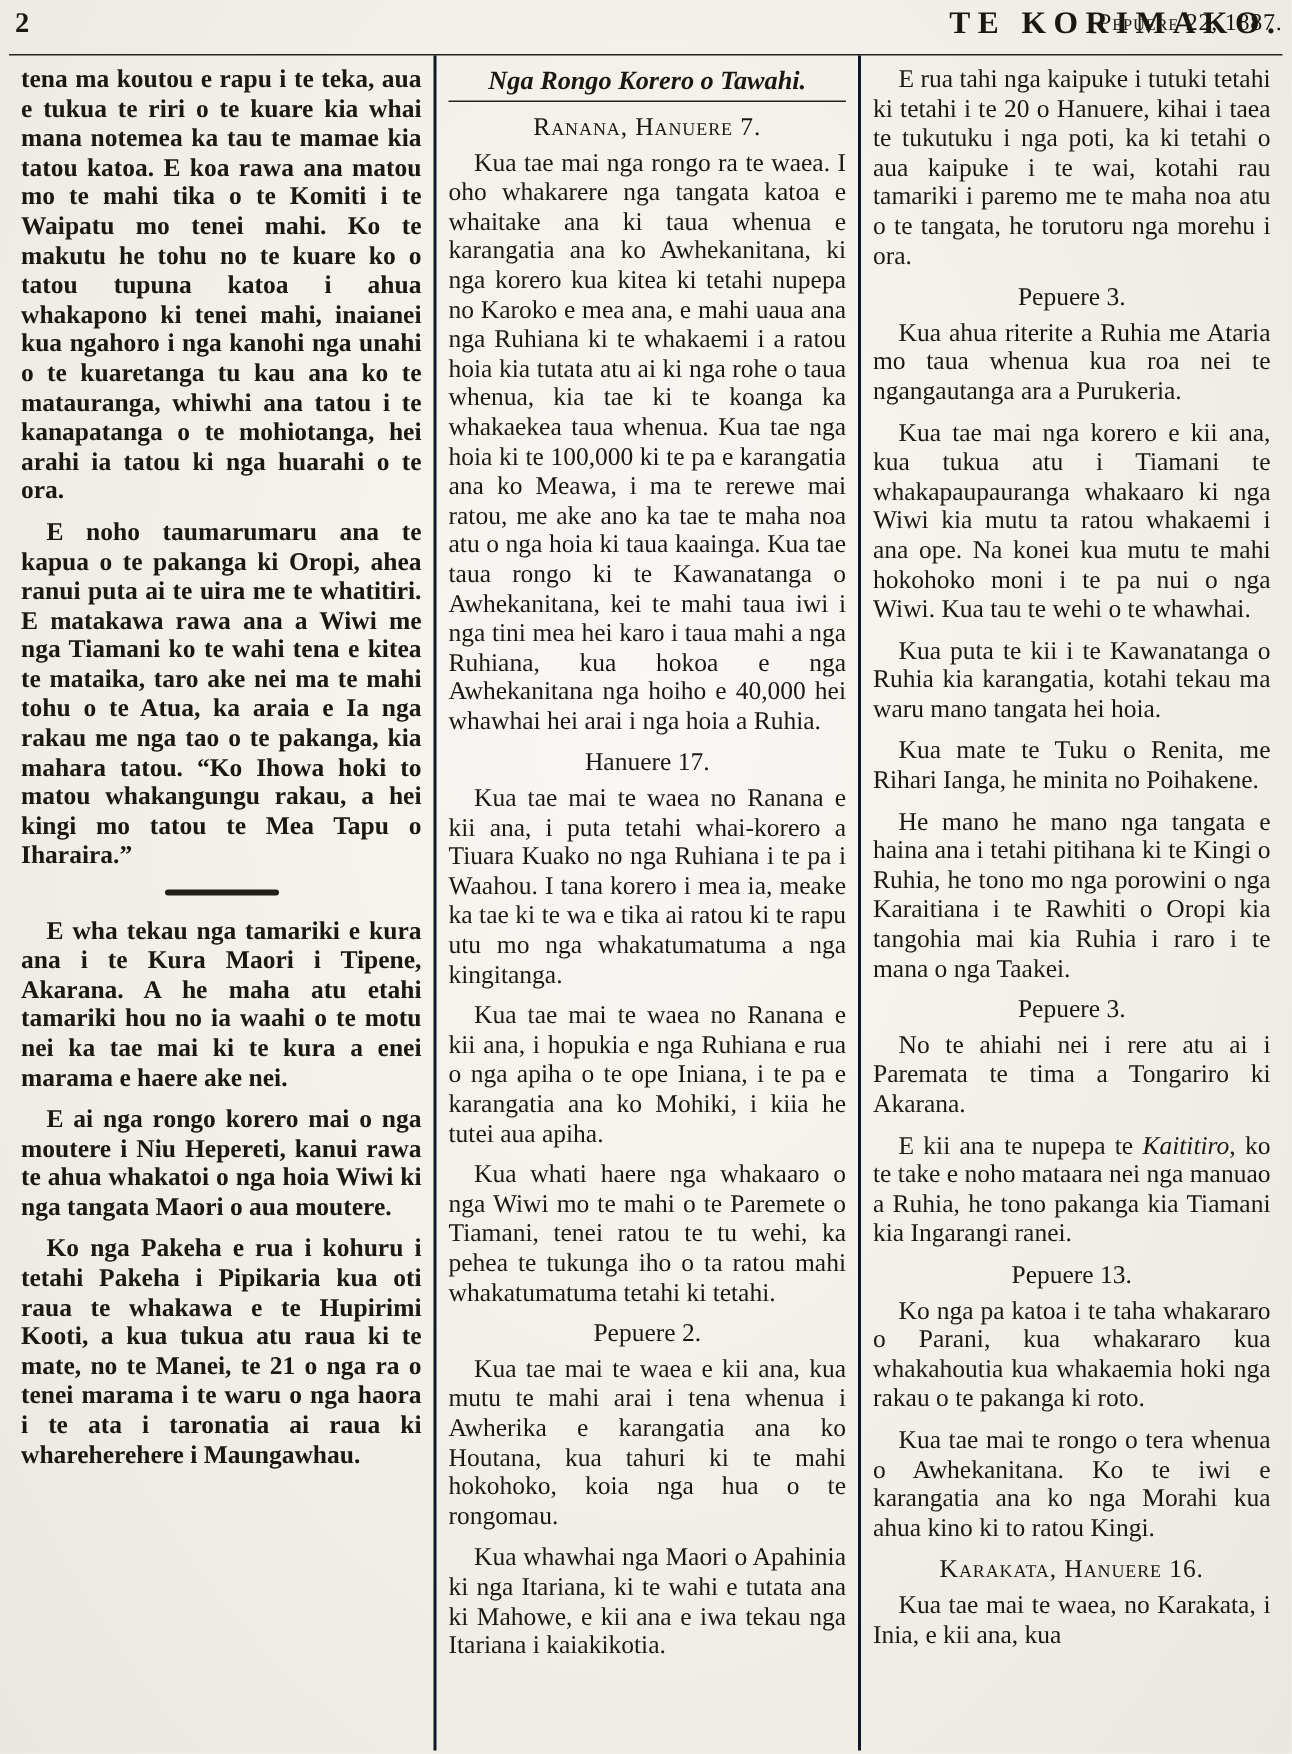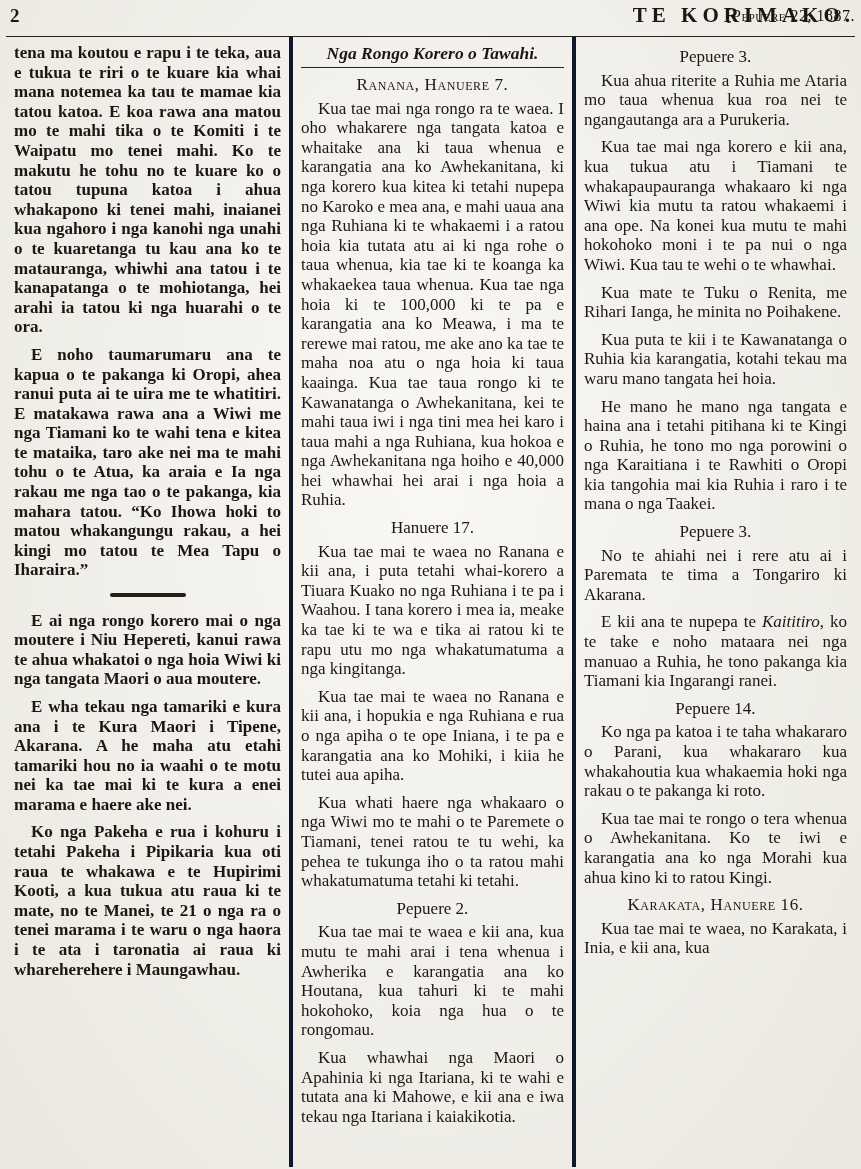--- a/index.html
+++ b/index.html
@@ -11,21 +11,21 @@
     color:#1b1712;
     overflow:hidden;
   }
   .page{width:861px;height:1169px;box-sizing:border-box;padding:3px 6px 0 6px;}
   .masthead{position:relative;height:31px;}
   .pagenum{position:absolute;left:4px;top:2px;font-weight:bold;font-size:19px;}
   .title{margin:0;text-align:right;font-size:21px;font-weight:bold;letter-spacing:5px;}
   .date{position:absolute;right:0;top:4px;font-size:16px;font-variant:small-caps;letter-spacing:0.5px;}
   .masthead-rule{border:none;border-top:1.5px solid #26221c;margin:2px 0 0 0;}
   .columns{display:grid;grid-template-columns:1fr 1fr 1fr;height:1130px;}
-  .col{box-sizing:border-box;padding:6px 8px 0 8px;border-left:4px solid #0f172a;overflow:hidden;}
+  .col{box-sizing:border-box;padding:6px 8px 0 8px;border-left:2px solid #0f172a;overflow:hidden;}
   .col:first-child{border-left:none;font-weight:bold;}
   .para{margin:0 0 8px 0;font-size:17px;line-height:19.6px;text-align:justify;text-indent:17px;}
   .para.noindent{text-indent:0;}
   .heading{text-align:center;font-size:17px;line-height:19.6px;margin:4px 0 4px 0;}
   .heading.smallcaps{font-variant:small-caps;letter-spacing:0.6px;}
   .col-header{font-weight:bold;font-style:italic;text-align:center;font-size:17.5px;margin:0;line-height:21px;}
   .col-header-rule{border:none;border-top:1px solid #26221c;margin:3px 0 7px 0;}
   .short-divider{width:76px;height:3.5px;background:#221e18;margin:13px auto 14px auto;border-radius:2px;}
   .inline-italic{font-style:italic;}
 </style>
@@ -40,50 +40,51 @@
     <span class="date">[Pepuere 22, 1887.</span>
   </header>
   <hr class="masthead-rule">
 
   <main class="columns">
 
     <section class="col">
       <p class="para noindent">tena ma koutou e rapu i te teka, aua e tukua te riri o te kuare kia whai mana notemea ka tau te mamae kia tatou katoa. E koa rawa ana matou mo te mahi tika o te Komiti i te Waipatu mo tenei mahi. Ko te makutu he tohu no te kuare ko o tatou tupuna katoa i ahua whakapono ki tenei mahi, inaianei kua ngahoro i nga kanohi nga unahi o te kuaretanga tu kau ana ko te matauranga, whiwhi ana tatou i te kanapatanga o te mohiotanga, hei arahi ia tatou ki nga huarahi o te ora.</p>
       <p class="para">E noho taumarumaru ana te kapua o te pakanga ki Oropi, ahea ranui puta ai te uira me te whatitiri. E matakawa rawa ana a Wiwi me nga Tiamani ko te wahi tena e kitea te mataika, taro ake nei ma te mahi tohu o te Atua, ka araia e Ia nga rakau me nga tao o te pakanga, kia mahara tatou. “Ko Ihowa hoki to matou whakangungu rakau, a hei kingi mo tatou te Mea Tapu o Iharaira.”</p>
       <div class="short-divider"></div>
+      <p class="para">E wha tekau nga tamariki e kura ana i te Kura Maori i Tipene, Akarana. A he maha atu etahi tamariki hou no ia waahi o te motu nei ka tae mai ki te kura a enei marama e haere ake nei.</p>
       <p class="para">E ai nga rongo korero mai o nga moutere i Niu Hepereti, kanui rawa te ahua whakatoi o nga hoia Wiwi ki nga tangata Maori o aua moutere.</p>
-      <p class="para">E wha tekau nga tamariki e kura ana i te Kura Maori i Tipene, Akarana. A he maha atu etahi tamariki hou no ia waahi o te motu nei ka tae mai ki te kura a enei marama e haere ake nei.</p>
       <p class="para">Ko nga Pakeha e rua i kohuru i tetahi Pakeha i Pipikaria kua oti raua te whakawa e te Hupirimi Kooti, a kua tukua atu raua ki te mate, no te Manei, te 21 o nga ra o tenei marama i te waru o nga haora i te ata i taronatia ai raua ki whareherehere i Maungawhau.</p>
     </section>
 
     <section class="col">
       <h2 class="col-header">Nga Rongo Korero o Tawahi.</h2>
       <hr class="col-header-rule">
       <div class="heading smallcaps">Ranana, Hanuere 7.</div>
       <p class="para">Kua tae mai nga rongo ra te waea. I oho whakarere nga tangata katoa e whaitake ana ki taua whenua e karangatia ana ko Awhekanitana, ki nga korero kua kitea ki tetahi nupepa no Karoko e mea ana, e mahi uaua ana nga Ruhiana ki te whakaemi i a ratou hoia kia tutata atu ai ki nga rohe o taua whenua, kia tae ki te koanga ka whakaekea taua whenua. Kua tae nga hoia ki te 100,000 ki te pa e karangatia ana ko Meawa, i ma te rerewe mai ratou, me ake ano ka tae te maha noa atu o nga hoia ki taua kaainga. Kua tae taua rongo ki te Kawanatanga o Awhekanitana, kei te mahi taua iwi i nga tini mea hei karo i taua mahi a nga Ruhiana, kua hokoa e nga Awhekanitana nga hoiho e 40,000 hei whawhai hei arai i nga hoia a Ruhia.</p>
       <div class="heading">Hanuere 17.</div>
       <p class="para">Kua tae mai te waea no Ranana e kii ana, i puta tetahi whai-korero a Tiuara Kuako no nga Ruhiana i te pa i Waahou. I tana korero i mea ia, meake ka tae ki te wa e tika ai ratou ki te rapu utu mo nga whakatumatuma a nga kingitanga.</p>
       <p class="para">Kua tae mai te waea no Ranana e kii ana, i hopukia e nga Ruhiana e rua o nga apiha o te ope Iniana, i te pa e karangatia ana ko Mohiki, i kiia he tutei aua apiha.</p>
       <p class="para">Kua whati haere nga whakaaro o nga Wiwi mo te mahi o te Paremete o Tiamani, tenei ratou te tu wehi, ka pehea te tukunga iho o ta ratou mahi whakatumatuma tetahi ki tetahi.</p>
       <div class="heading">Pepuere 2.</div>
       <p class="para">Kua tae mai te waea e kii ana, kua mutu te mahi arai i tena whenua i Awherika e karangatia ana ko Houtana, kua tahuri ki te mahi hokohoko, koia nga hua o te rongomau.</p>
       <p class="para">Kua whawhai nga Maori o Apahinia ki nga Itariana, ki te wahi e tutata ana ki Mahowe, e kii ana e iwa tekau nga Itariana i kaiakikotia.</p>
     </section>
 
     <section class="col">
+      <p class="para">E rua tahi nga kaipuke i tutuki tetahi ki tetahi i te 20 o Hanuere, kihai i taea te tukutuku i nga poti, ka ki tetahi o aua kaipuke i te wai, kotahi rau tamariki i paremo me te maha noa atu o te tangata, he torutoru nga morehu i ora.</p>
       <div class="heading">Pepuere 3.</div>
       <p class="para">Kua ahua riterite a Ruhia me Ataria mo taua whenua kua roa nei te ngangautanga ara a Purukeria.</p>
       <p class="para">Kua tae mai nga korero e kii ana, kua tukua atu i Tiamani te whakapaupauranga whakaaro ki nga Wiwi kia mutu ta ratou whakaemi i ana ope. Na konei kua mutu te mahi hokohoko moni i te pa nui o nga Wiwi. Kua tau te wehi o te whawhai.</p>
+      <p class="para">Kua puta te kii i te Kawanatanga o Ruhia kia karangatia, kotahi tekau ma waru mano tangata hei hoia.</p>
       <p class="para">Kua mate te Tuku o Renita, me Rihari Ianga, he minita no Poihakene.</p>
-      <p class="para">Kua puta te kii i te Kawanatanga o Ruhia kia karangatia, kotahi tekau ma waru mano tangata hei hoia.</p>
       <p class="para">He mano he mano nga tangata e haina ana i tetahi pitihana ki te Kingi o Ruhia, he tono mo nga porowini o nga Karaitiana i te Rawhiti o Oropi kia tangohia mai kia Ruhia i raro i te mana o nga Taakei.</p>
       <div class="heading">Pepuere 3.</div>
       <p class="para">No te ahiahi nei i rere atu ai i Paremata te tima a Tongariro ki Akarana.</p>
       <p class="para"><span>E kii ana te nupepa te </span><span class="inline-italic">Kaititiro</span><span>, ko te take e noho mataara nei nga manuao a Ruhia, he tono pakanga kia Tiamani kia Ingarangi ranei.</span></p>
-      <div class="heading">Pepuere 14.</div>
+      <div class="heading">Pepuere 13.</div>
       <p class="para">Ko nga pa katoa i te taha whakararo o Parani, kua whakararo kua whakahoutia kua whakaemia hoki nga rakau o te pakanga ki roto.</p>
       <p class="para">Kua tae mai te rongo o tera whenua o Awhekanitana. Ko te iwi e karangatia ana ko nga Morahi kua ahua kino ki to ratou Kingi.</p>
       <div class="heading smallcaps">Karakata, Hanuere 16.</div>
       <p class="para">Kua tae mai te waea, no Karakata, i Inia, e kii ana, kua</p>
     </section>
 
   </main>
 </div>
 
 </body></html>

